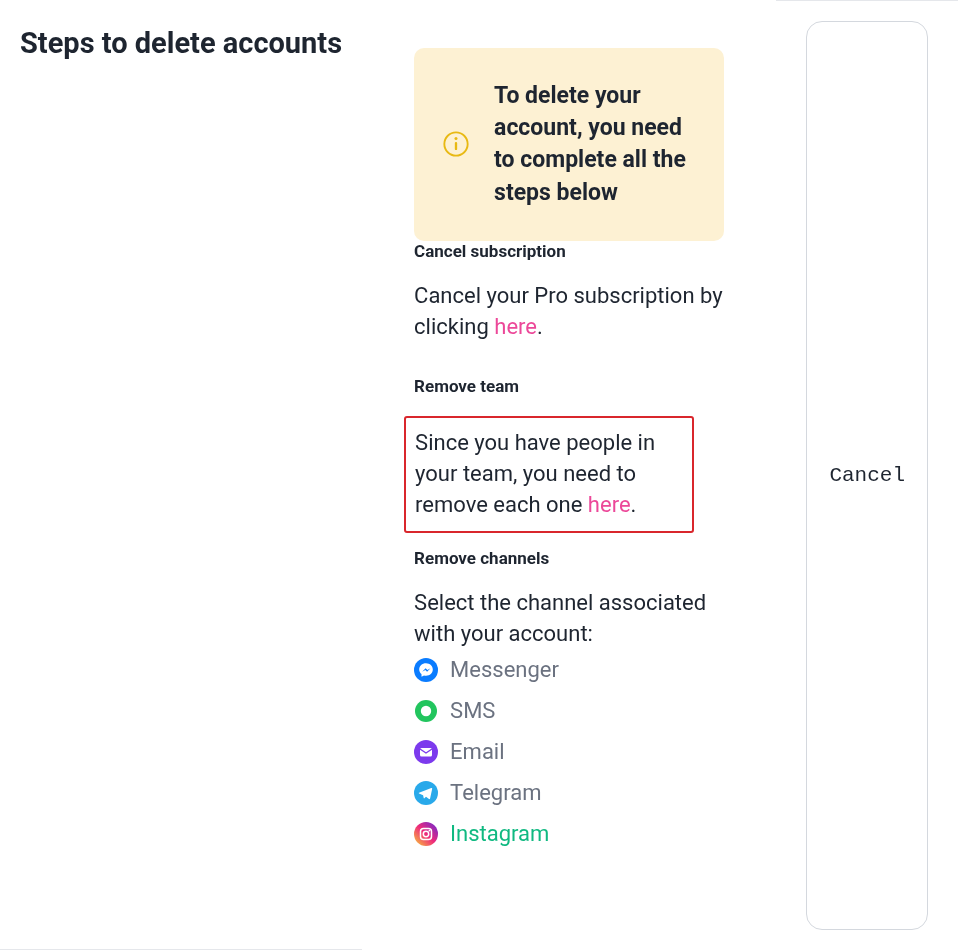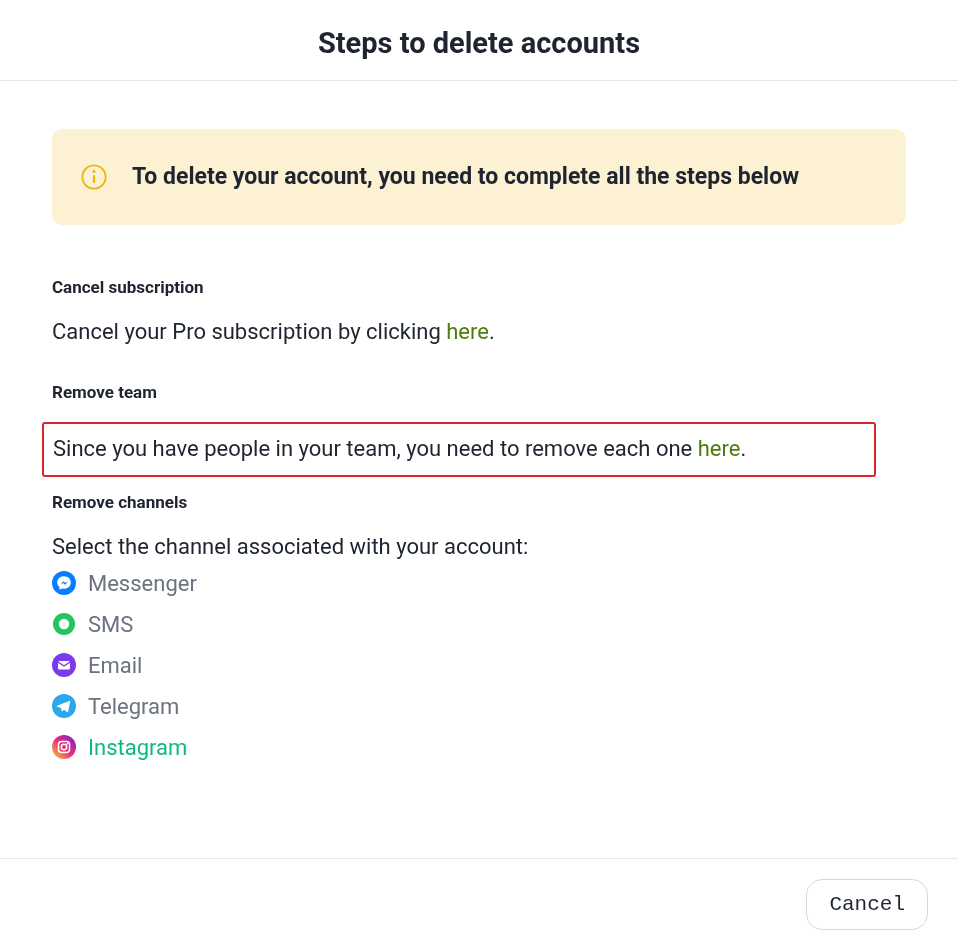--- a/index.html
+++ b/index.html
@@ -12,21 +12,21 @@
     background: #ffffff;
     width: 958px;
     height: 950px;
     position: relative;
     color: #1e2530;
   }
   .modal {
     width: 100%;
     height: 100%;
     display: flex;
-    flex-direction: column;
+    flex-direction: row;
   }
   .modal-header {
     padding: 26px 20px 20px 20px;
     text-align: center;
     border-bottom: 1px solid #e5e7eb;
   }
   .modal-title {
     font-size: 29px;
     font-weight: 700;
     color: #1e2530;
@@ -36,21 +36,20 @@
     flex: 1;
     overflow: auto;
   }
   .alert-box {
     background: #fdf1d3;
     border-radius: 10px;
     padding: 32px 28px;
     display: flex;
     align-items: center;
     gap: 24px;
-    margin-bottom: 52px;
   }
   .alert-icon {
     flex-shrink: 0;
     width: 28px;
     height: 28px;
     display: flex;
     align-items: center;
     justify-content: center;
   }
   .alert-text {
@@ -67,21 +66,21 @@
     font-weight: 700;
     color: #1e2530;
     margin-bottom: 20px;
   }
   .section-text {
     font-size: 22px;
     color: #1e2530;
     line-height: 1.4;
   }
   .link {
-    color: #4d7c0f;
+    color: #ec4899;
     text-decoration: none;
     cursor: pointer;
   }
   .highlight-box {
     border: 2.5px solid #d9262c;
     border-radius: 3px;
     padding: 10px 10px 10px 9px;
     margin-left: -10px;
     margin-right: 30px;
     margin-bottom: 15px;

